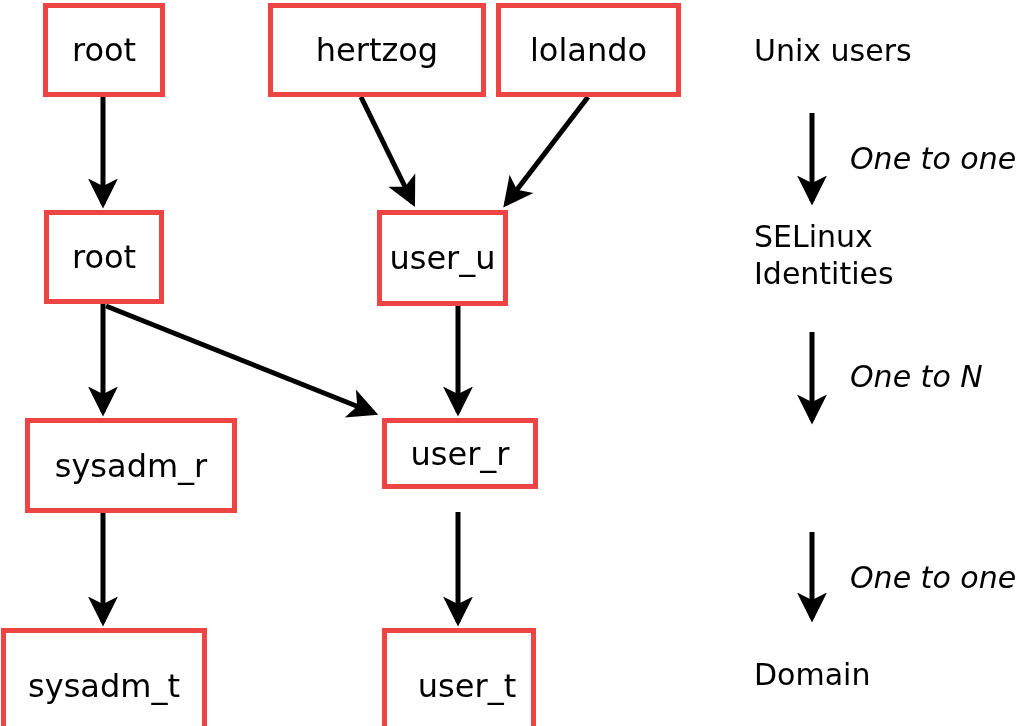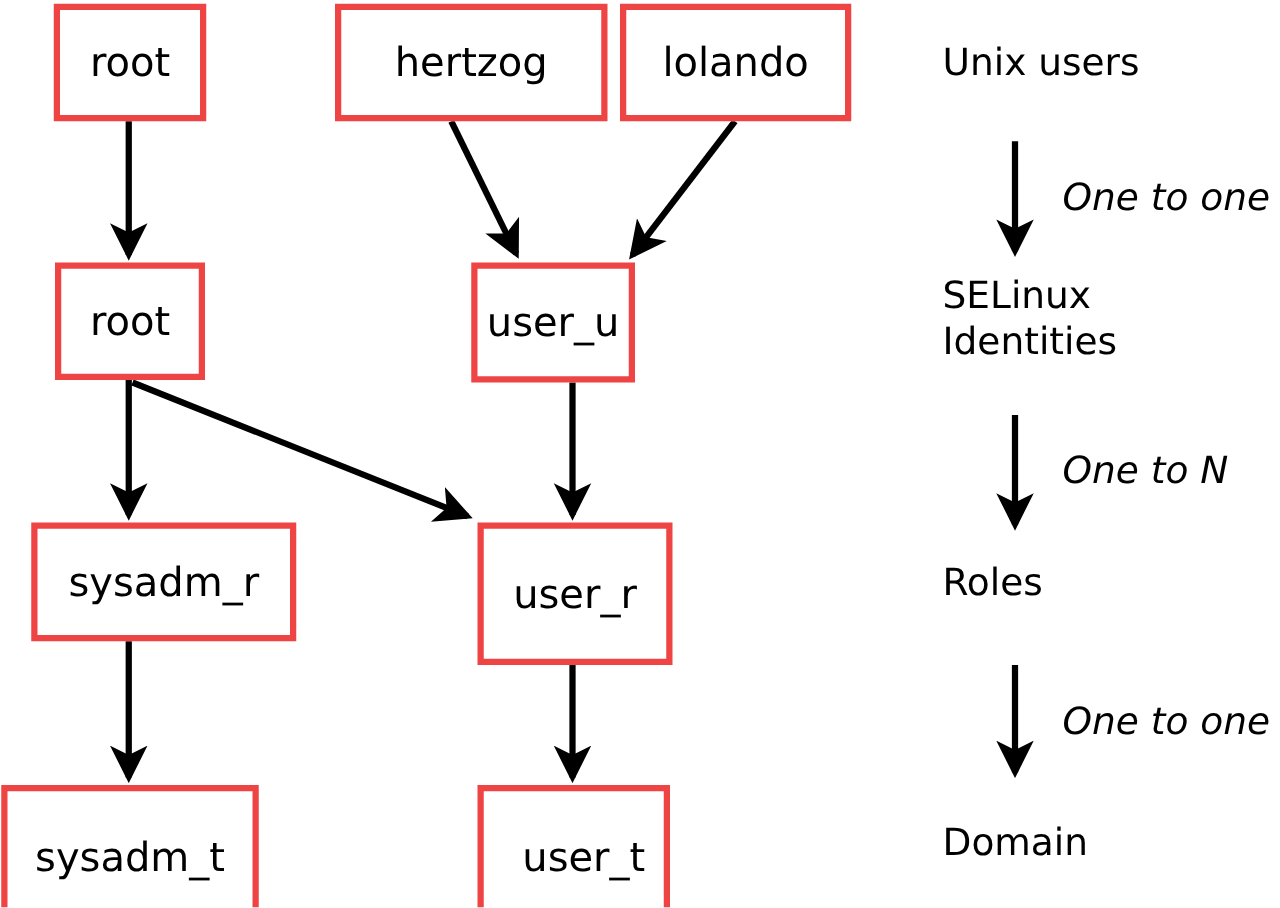--- a/index.html
+++ b/index.html
@@ -52,21 +52,21 @@
     font-style: italic;
   }
 
   
   #n-root-unix     { left: 43px;  top: 3px;   width: 122px; height: 94px; }
   #n-hertzog       { left: 268px; top: 3px;   width: 218px; height: 94px; }
   #n-lolando       { left: 496px; top: 3px;   width: 185px; height: 94px; align-items: center; }
   #n-root-selinux  { left: 44px;  top: 210px; width: 120px; height: 94px; }
   #n-user-u        { left: 377px; top: 210px; width: 131px; height: 96px; }
   #n-sysadm-r      { left: 1px;   top: 418px; width: 212px; height: 95px; margin-left: 24px; }
-  #n-user-r        { left: 382px; top: 418px; width: 156px; height: 114px; }
+  #n-user-r        { left: 382px; top: 418px; width: 156px; height: 71px; }
   #n-sysadm-t      { left: 1px;   top: 628px; width: 206px; height: 115px; }
   #n-user-t        { left: 382px; top: 628px; width: 154px; height: 116px; padding-left: 16px; }
 
   
   #t-unix-users    { left: 754px; top: 32px;  }
   #t-one-to-one-1  { left: 850px; top: 144px; }
   #t-selinux-ident { left: 754px; top: 218px; }
   #t-one-to-n      { left: 850px; top: 362px; }
   #t-roles         { left: 754px; top: 448px; }
   #t-one-to-one-2  { left: 850px; top: 563px; }
@@ -124,17 +124,16 @@
   </div>
   <div class="node" id="n-user-t">
     <span class="node-label">user_t</span>
   </div>
 
   <div class="legend-heading" id="t-unix-users">Unix users</div>
   <div class="legend-note" id="t-one-to-one-1">One to one</div>
   <div class="legend-heading" id="t-selinux-ident">SELinux
 Identities</div>
   <div class="legend-note" id="t-one-to-n">One to N</div>
-  <div class="legend-heading" id="t-roles">Roles</div>
   <div class="legend-note" id="t-one-to-one-2">One to one</div>
   <div class="legend-heading" id="t-domain">Domain</div>
 
 </div>
 
 </body></html>

